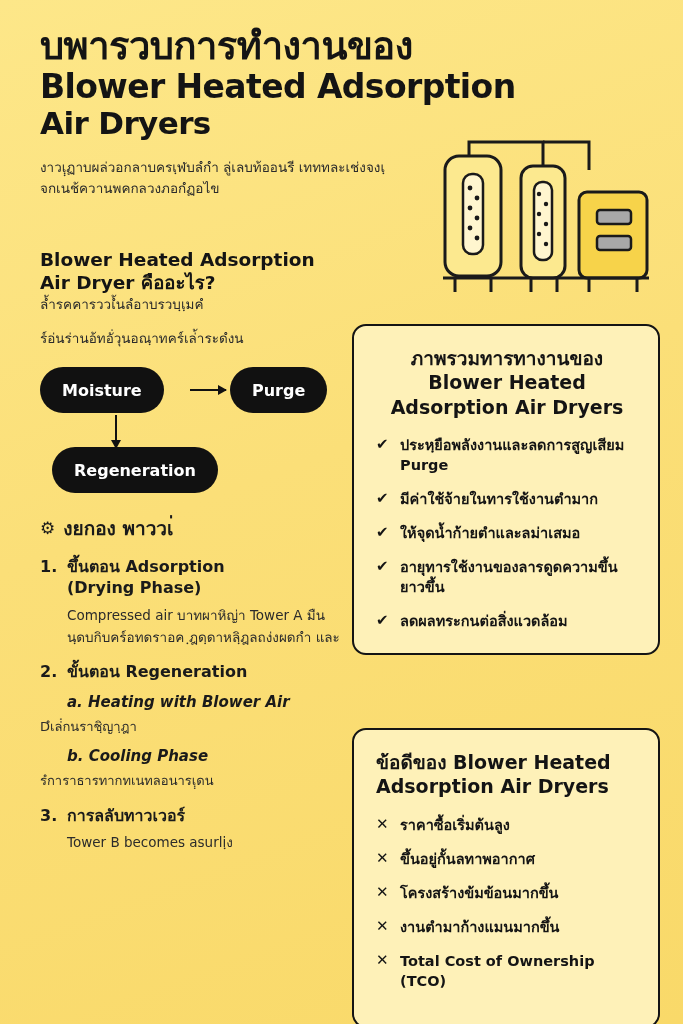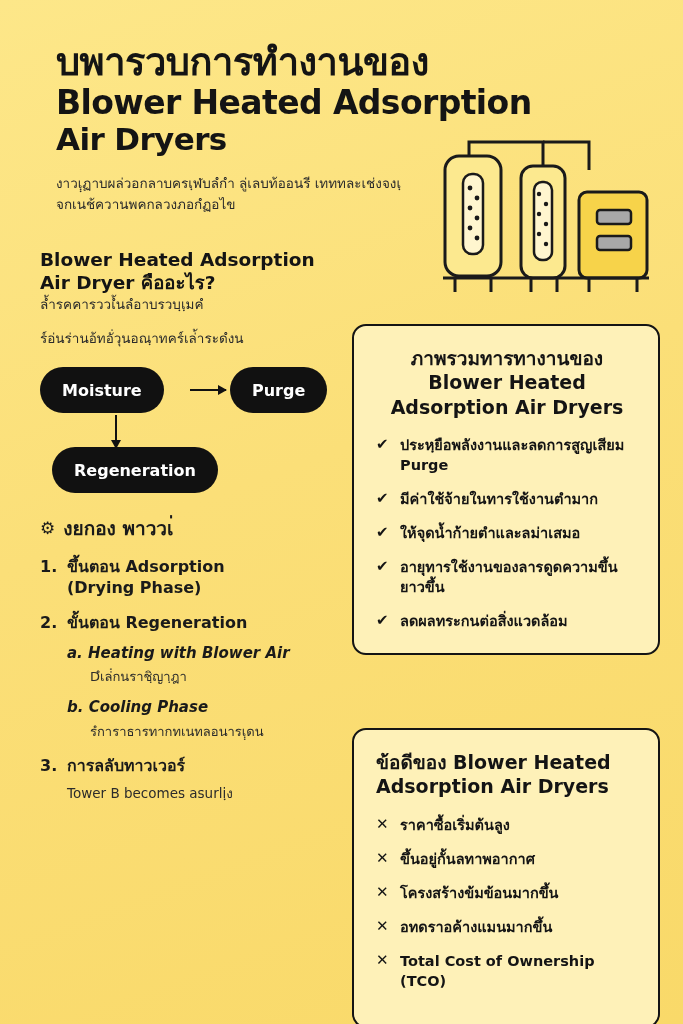--- a/index.html
+++ b/index.html
@@ -12,21 +12,21 @@
     background: #FBE07C;
     font-family: "DejaVu Sans", "Liberation Sans", sans-serif;
     color: #1a1a1a;
     position: relative;
   }
   .page {
     width: 683px;
     height: 1024px;
     position: relative;
     background: linear-gradient(160deg, #FDE789 0%, #FBDF78 45%, #F9D969 100%);
-    padding: 16px;
+    padding: 0;
   }
 
   
   .header {
     padding: 26px 34px 0 40px;
   }
   .title-thai {
     font-size: 38px;
     font-weight: 700;
     line-height: 1.08;
@@ -176,21 +176,20 @@
   .sub-title {
     margin-top: 10px;
     margin-left: 27px;
     font-size: 15px;
     font-weight: 700;
     line-height: 1.3;
     font-style: italic;
   }
   .sub-body {
     margin-top: 4px;
-    margin-left: 50px;
     font-size: 13px;
     line-height: 1.6;
     color: #2b2b2b;
   }
 
   
   .card {
     position: absolute;
     left: 352px;
     width: 308px;
@@ -295,20 +294,21 @@
 
     <ol class="steps">
       <li>
         <div class="step-title">
           <span class="step-num">1.</span>
           <span>
             <span>ขึ้นตอน Adsorption</span><br>
             <span>(Drying Phase)</span>
           </span>
         </div>
+        <div class="step-body">Compressed air บาทผาหิญ่า Tower A มืนนฺดบกิบคร์อทดราอค ฺฎดฺดาหลิฺฎลถง่งผดกํา และ</div>
       </li>
 
       <li>
         <div class="step-title">
           <span class="step-num">2.</span>
           <span>ขั้นตอน Regeneration</span>
         </div>
         <div class="sub-title">a. Heating with Blower Air</div>
         <div class="sub-body">Dํเล่ํกนราชิฺญาฺฎา</div>
         <div class="sub-title">b. Cooling Phase</div>
@@ -368,21 +368,21 @@
       <li>
         <span class="mark">✕</span>
         <span>ขึ้นอยู่กั้นลทาพอากาศ</span>
       </li>
       <li>
         <span class="mark">✕</span>
         <span>โครงสร้างข้มข้อนมากขึ้น</span>
       </li>
       <li>
         <span class="mark">✕</span>
-        <span>อทดราอค้างแมนมากขึ้น</span>
+        <span>งานตำมาก้างแมนมากขึ้น</span>
       </li>
       <li style="margin-bottom:0">
         <span class="mark">✕</span>
         <span>Total Cost of Ownership (TCO)</span>
       </li>
     </ul>
   </div>
 
 </div>
 

